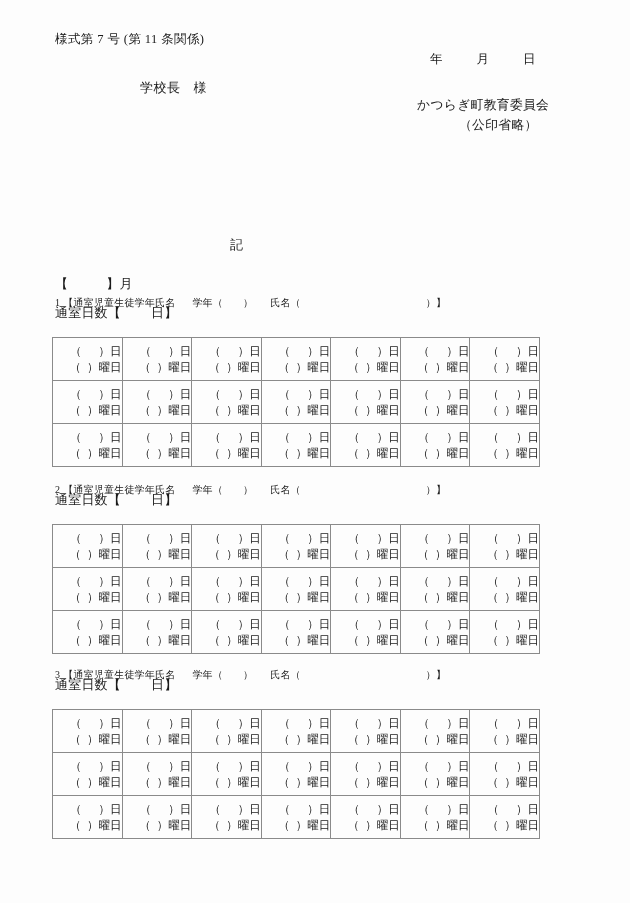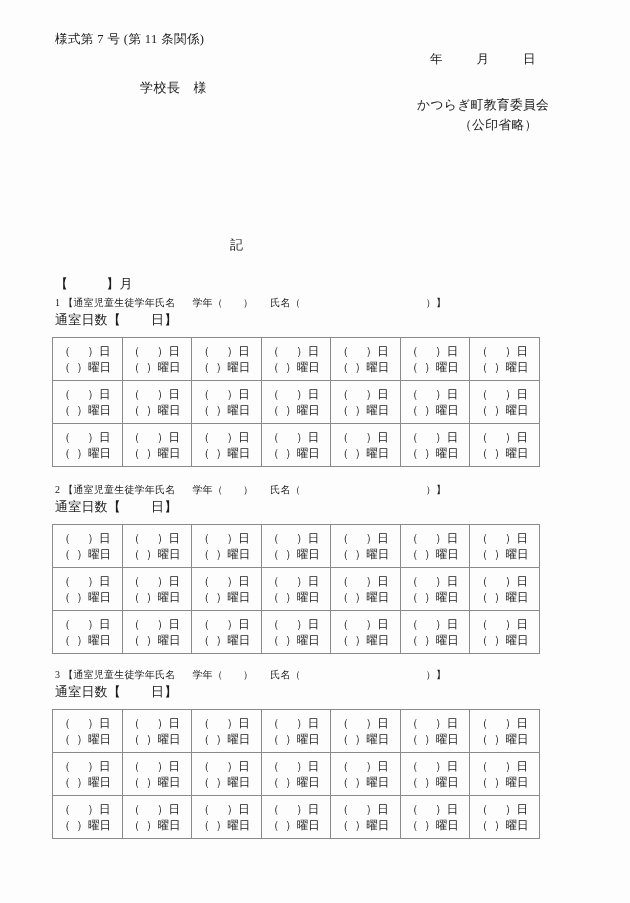--- a/index.html
+++ b/index.html
@@ -15,20 +15,21 @@
     position: relative;
     overflow: hidden;
     -webkit-font-smoothing: antialiased;
   }
 
   .page {
     position: relative;
     width: 630px;
     height: 685px;
     box-sizing: border-box;
+    text-align: right;
   }
 
   
   .form-no {
     position: absolute;
     left: 55px;
     top: 31px;
     font-size: 12.5px;
     letter-spacing: 0.4px;
     white-space: nowrap;
@@ -122,21 +123,21 @@
     letter-spacing: 0.2px;
   }
   .blk-num { margin-right: 3px; }
   .sp-wide { display: inline-block; width: 17px; }
   .blank-grade { display: inline-block; width: 20px; }
   .blank-name { display: inline-block; width: 125px; }
 
   .days-count {
     position: absolute;
     left: 55px;
-    top: 15px;
+    top: 8px;
     font-size: 13px;
     white-space: nowrap;
     letter-spacing: 0.2px;
   }
   .blank-days { display: inline-block; width: 30px; }
 
   
   .cal-table {
     position: absolute;
     left: 52px;

